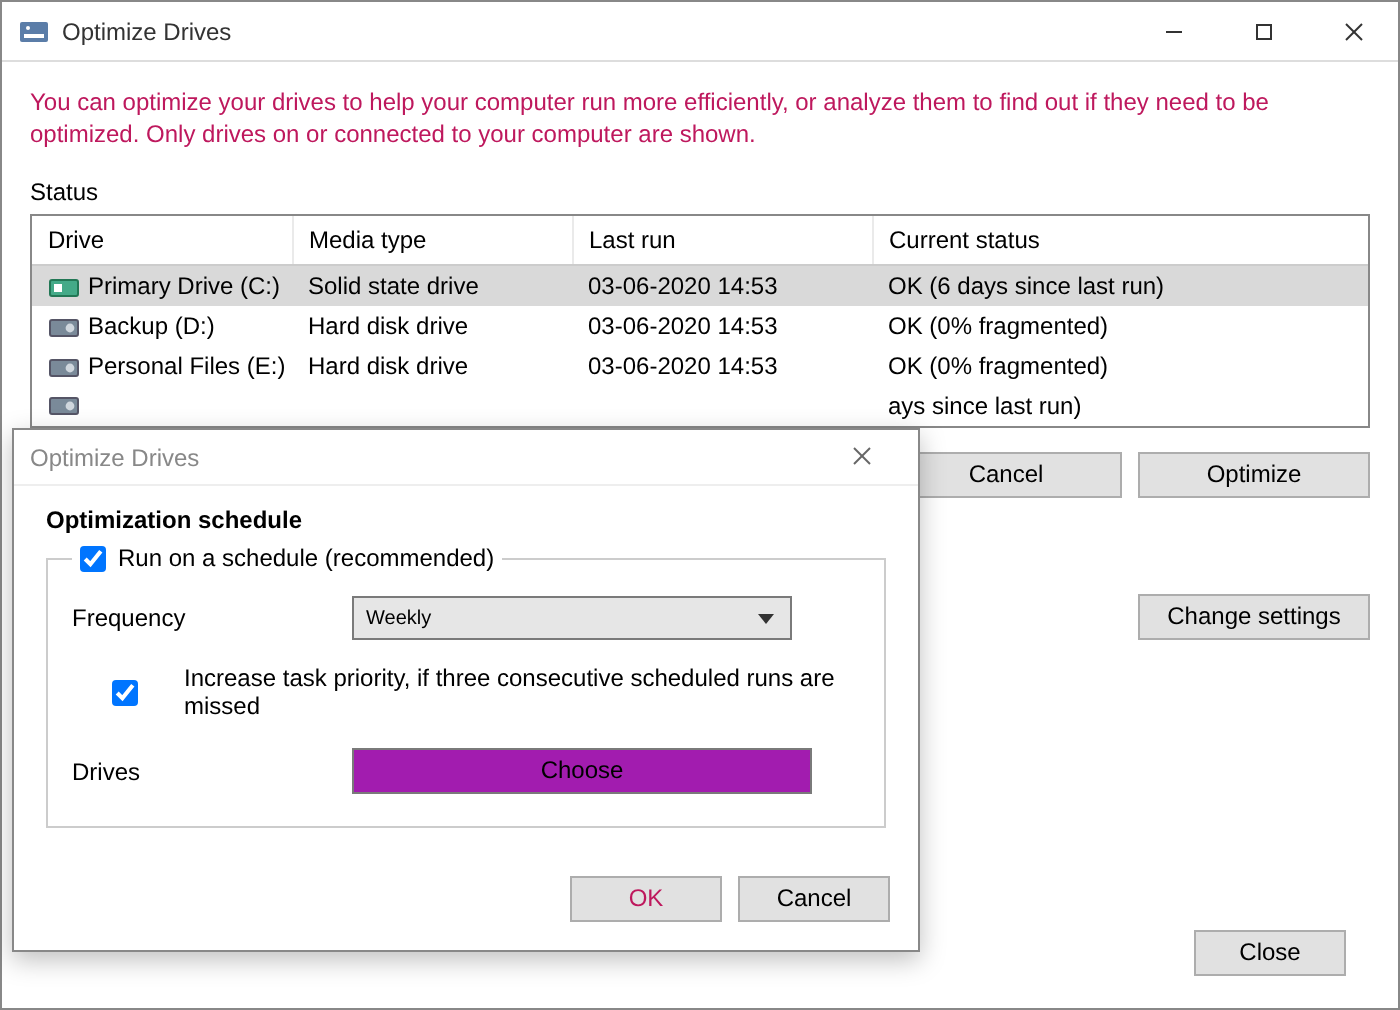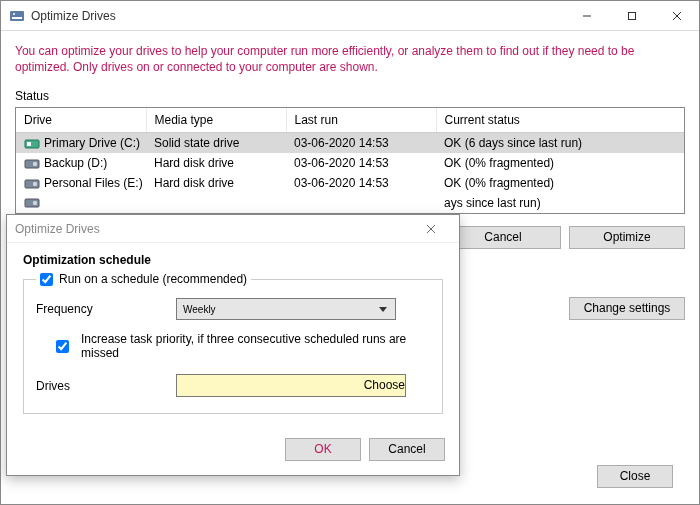--- a/index.html
+++ b/index.html
@@ -33,22 +33,22 @@
   .dlg-close { margin-left:auto; width:40px; text-align:center; color:#666; font-size:15px; }
   .dlg-body { padding: 10px 16px 14px 16px; }
   .dlg-heading { font-size: 12px; color:#000000; margin-bottom:12px; }
   .fieldset { border:1px solid #ccc; padding: 10px 12px 16px 12px; position:relative; }
   .check-row { display:flex; align-items:center; gap:6px; font-size:12px; margin:2px 0 12px 0; }
   .check-row input[type=checkbox]{ width:13px; height:13px; margin:0; }
   .form-row { display:flex; align-items:center; margin-bottom:12px; }
   .form-row .lbl { width:140px; font-size:12px; }
   .select { flex:1; max-width:220px; border:1px solid #7a7a7a; background:#e6e6e6; height:22px; display:flex; align-items:center; padding:0 6px; font-size:10px; position:relative; }
   .select::after { content:""; position:absolute; right:8px; top:8px; width:0; height:0; border-left:4px solid transparent; border-right:4px solid transparent; border-top:5px solid #333; }
-  .indent-check { margin-left: 16px; display:flex; align-items:center; gap:9px; font-size:12px; margin-bottom:14px; }
-  .choose-btn { width:230px; height:23px; border:1px solid #7a7a7a; background:#fef9c3; text-align:right; line-height:21px; font-size:12px; }
+  .indent-check { margin-left: 16px; display:flex; align-items:center; gap:20px; font-size:12px; margin-bottom:14px; }
+  .choose-btn { width:230px; height:23px; border:1px solid #7a7a7a; background:#a21caf; text-align:center; line-height:21px; font-size:12px; }
   .dlg-btn-row { display:flex; gap:8px; justify-content:flex-end; padding:10px 14px 14px 0; }
   .dlg-btn { width:76px; height:23px; border:1px solid #adadad; background:#e1e1e1; text-align:center; line-height:21px; font-size:12px; }
   .dlg-btn.disabled { color:#be185d; }
   .footer-close { position:absolute; right:26px; bottom:16px; }
 </style>
 </head>
 <body>
 
 <div class="main-window">
   <div class="titlebar">

